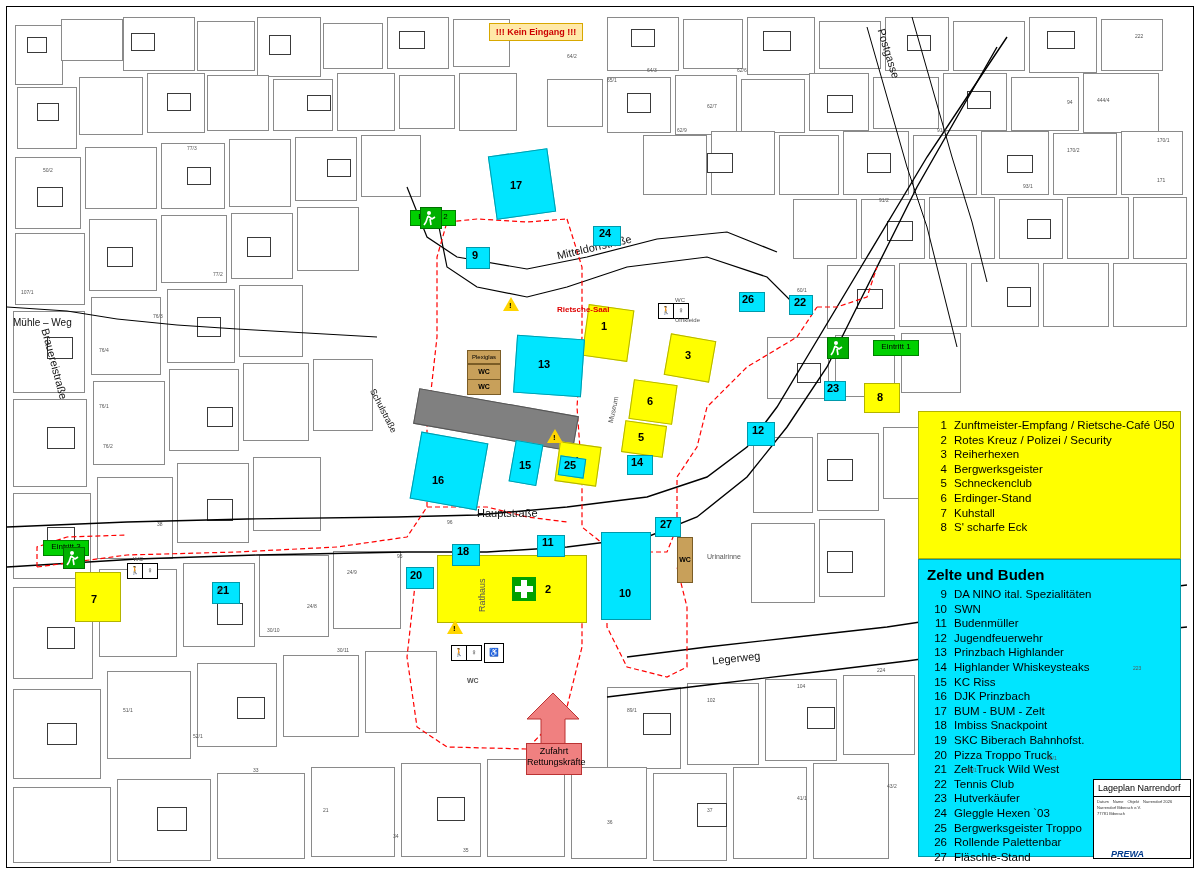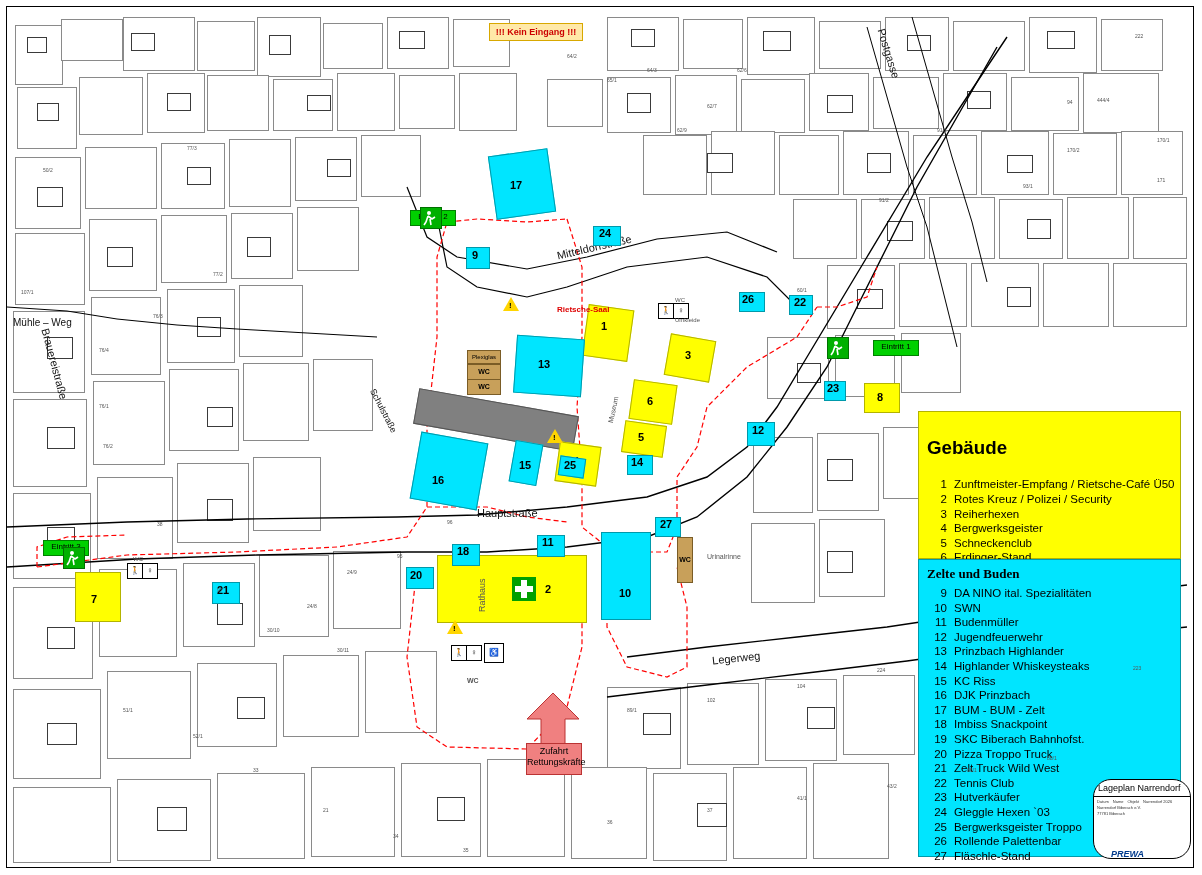--- a/index.html
+++ b/index.html
@@ -17,21 +17,21 @@
   .greenbox{position:absolute;background:#00d000;border:1px solid #008000;color:#000;font-size:8px;text-align:center;line-height:12px;}
   .exitsign{position:absolute;background:#00b000;border:1px solid #007000;}
   .wcbox{position:absolute;background:#c8a05a;border:1px solid #7a5c26;font-size:7px;font-weight:bold;text-align:center;color:#000;}
   .icobox{position:absolute;background:#ffffff;border:1px solid #000;text-align:center;font-size:8px;line-height:1;color:#000;}
   .warn{position:absolute;width:0;height:0;border-left:8px solid transparent;border-right:8px solid transparent;border-bottom:14px solid #ffd500;}
   .warn:after{content:"!";position:absolute;left:-2px;top:4px;font-size:8px;font-weight:bold;color:#000;}
   .noentry{position:absolute;background:#ffe9a8;border:1px solid #d8a800;color:#cc0000;font-size:9px;font-weight:bold;text-align:center;line-height:16px;}
   .pinkbox{position:absolute;background:#f08080;border:1px solid #b33;color:#000;font-size:9px;text-align:center;line-height:11px;}
   .legend{position:absolute;background:#00e5ff;border:1px solid #0099aa;}
   .legend-y{position:absolute;background:#ffff00;border:1px solid #b3b300;}
-  .legend h3{margin:0 0 4px 0;font-size:13px;font-family:Liberation Serif, serif;}
+  .legend h3{margin:0 0 4px 0;font-size:15px;}
   .legend-row{font-size:11.5px;line-height:14.6px;white-space:nowrap;}
   .legend-row .n{display:inline-block;width:20px;text-align:right;margin-right:7px;}
   .titleblock{position:absolute;border:1px solid #000;background:#fff;}
   .tb-title{font-size:9px;padding:3px 4px;border-bottom:1px solid #000;}
   .tb-grid{font-size:4px;color:#333;}
   .logo{position:absolute;font-size:9px;font-weight:bold;color:#003a8c;font-style:italic;}
   .grayblock{position:absolute;background:#808080;border:1px solid #555;}
 </style>
 </head>
 <body>
@@ -371,21 +371,20 @@
 
     <svg style="position:absolute;left:520px;top:686px;" width="52" height="62">
       <polygon points="26,0 52,26 38,26 38,62 14,62 14,26 0,26" fill="#f08080" stroke="#b33" stroke-width="1"></polygon>
     </svg>
     <div class="pinkbox" style="left:519px;top:736px;width:54px;height:28px;padding-top:2px;">
       <span>Zufahrt</span><br>
       <span>Rettungskräfte</span>
     </div>
 
     <div class="legend-y" style="left:911px;top:404px;width:263px;height:148px;padding:6px 8px;box-sizing:border-box;">
-      <h3>Gebäude</h3>
       <div class="legend-row"><span class="n">1</span><span>Zunftmeister-Empfang / Rietsche-Café Ü50</span></div>
       <div class="legend-row"><span class="n">2</span><span>Rotes Kreuz  /  Polizei  /  Security</span></div>
       <div class="legend-row"><span class="n">3</span><span>Reiherhexen</span></div>
       <div class="legend-row"><span class="n">4</span><span>Bergwerksgeister</span></div>
       <div class="legend-row"><span class="n">5</span><span>Schneckenclub</span></div>
       <div class="legend-row"><span class="n">6</span><span>Erdinger-Stand</span></div>
       <div class="legend-row"><span class="n">7</span><span>Kuhstall</span></div>
       <div class="legend-row"><span class="n">8</span><span>S' scharfe Eck</span></div>
     </div>
 
@@ -407,21 +406,21 @@
       <div class="legend-row"><span class="n">22</span><span>Tennis Club</span></div>
       <div class="legend-row"><span class="n">23</span><span>Hutverkäufer</span></div>
       <div class="legend-row"><span class="n">24</span><span>Gleggle Hexen `03</span></div>
       <div class="legend-row"><span class="n">25</span><span>Bergwerksgeister Troppo</span></div>
       <div class="legend-row"><span class="n">26</span><span>Rollende Palettenbar</span></div>
       <div class="legend-row"><span class="n">27</span><span>Fläschle-Stand</span></div>
     </div>
 
     <div class="titleblock" style="left:1087px;top:772px;width:0;height:0;border:0;"></div>
 
-    <div class="titleblock" style="left:1086px;top:772px;width:96px;height:78px;border-radius:18px;">
+    <div class="titleblock" style="left:1086px;top:772px;width:96px;height:78px;">
       <div class="tb-title">Lageplan Narrendorf</div>
       <div class="tb-grid" style="padding:2px 3px;line-height:6px;">
         <div style="display:flex;gap:4px;">
           <span>Datum</span>
           <span>Name</span>
           <span>Objekt</span>
           <span>Narrendorf 2026</span>
         </div>
         <div>Narrendorf Biberach e.V.</div>
         <div>77781 Biberach</div>

